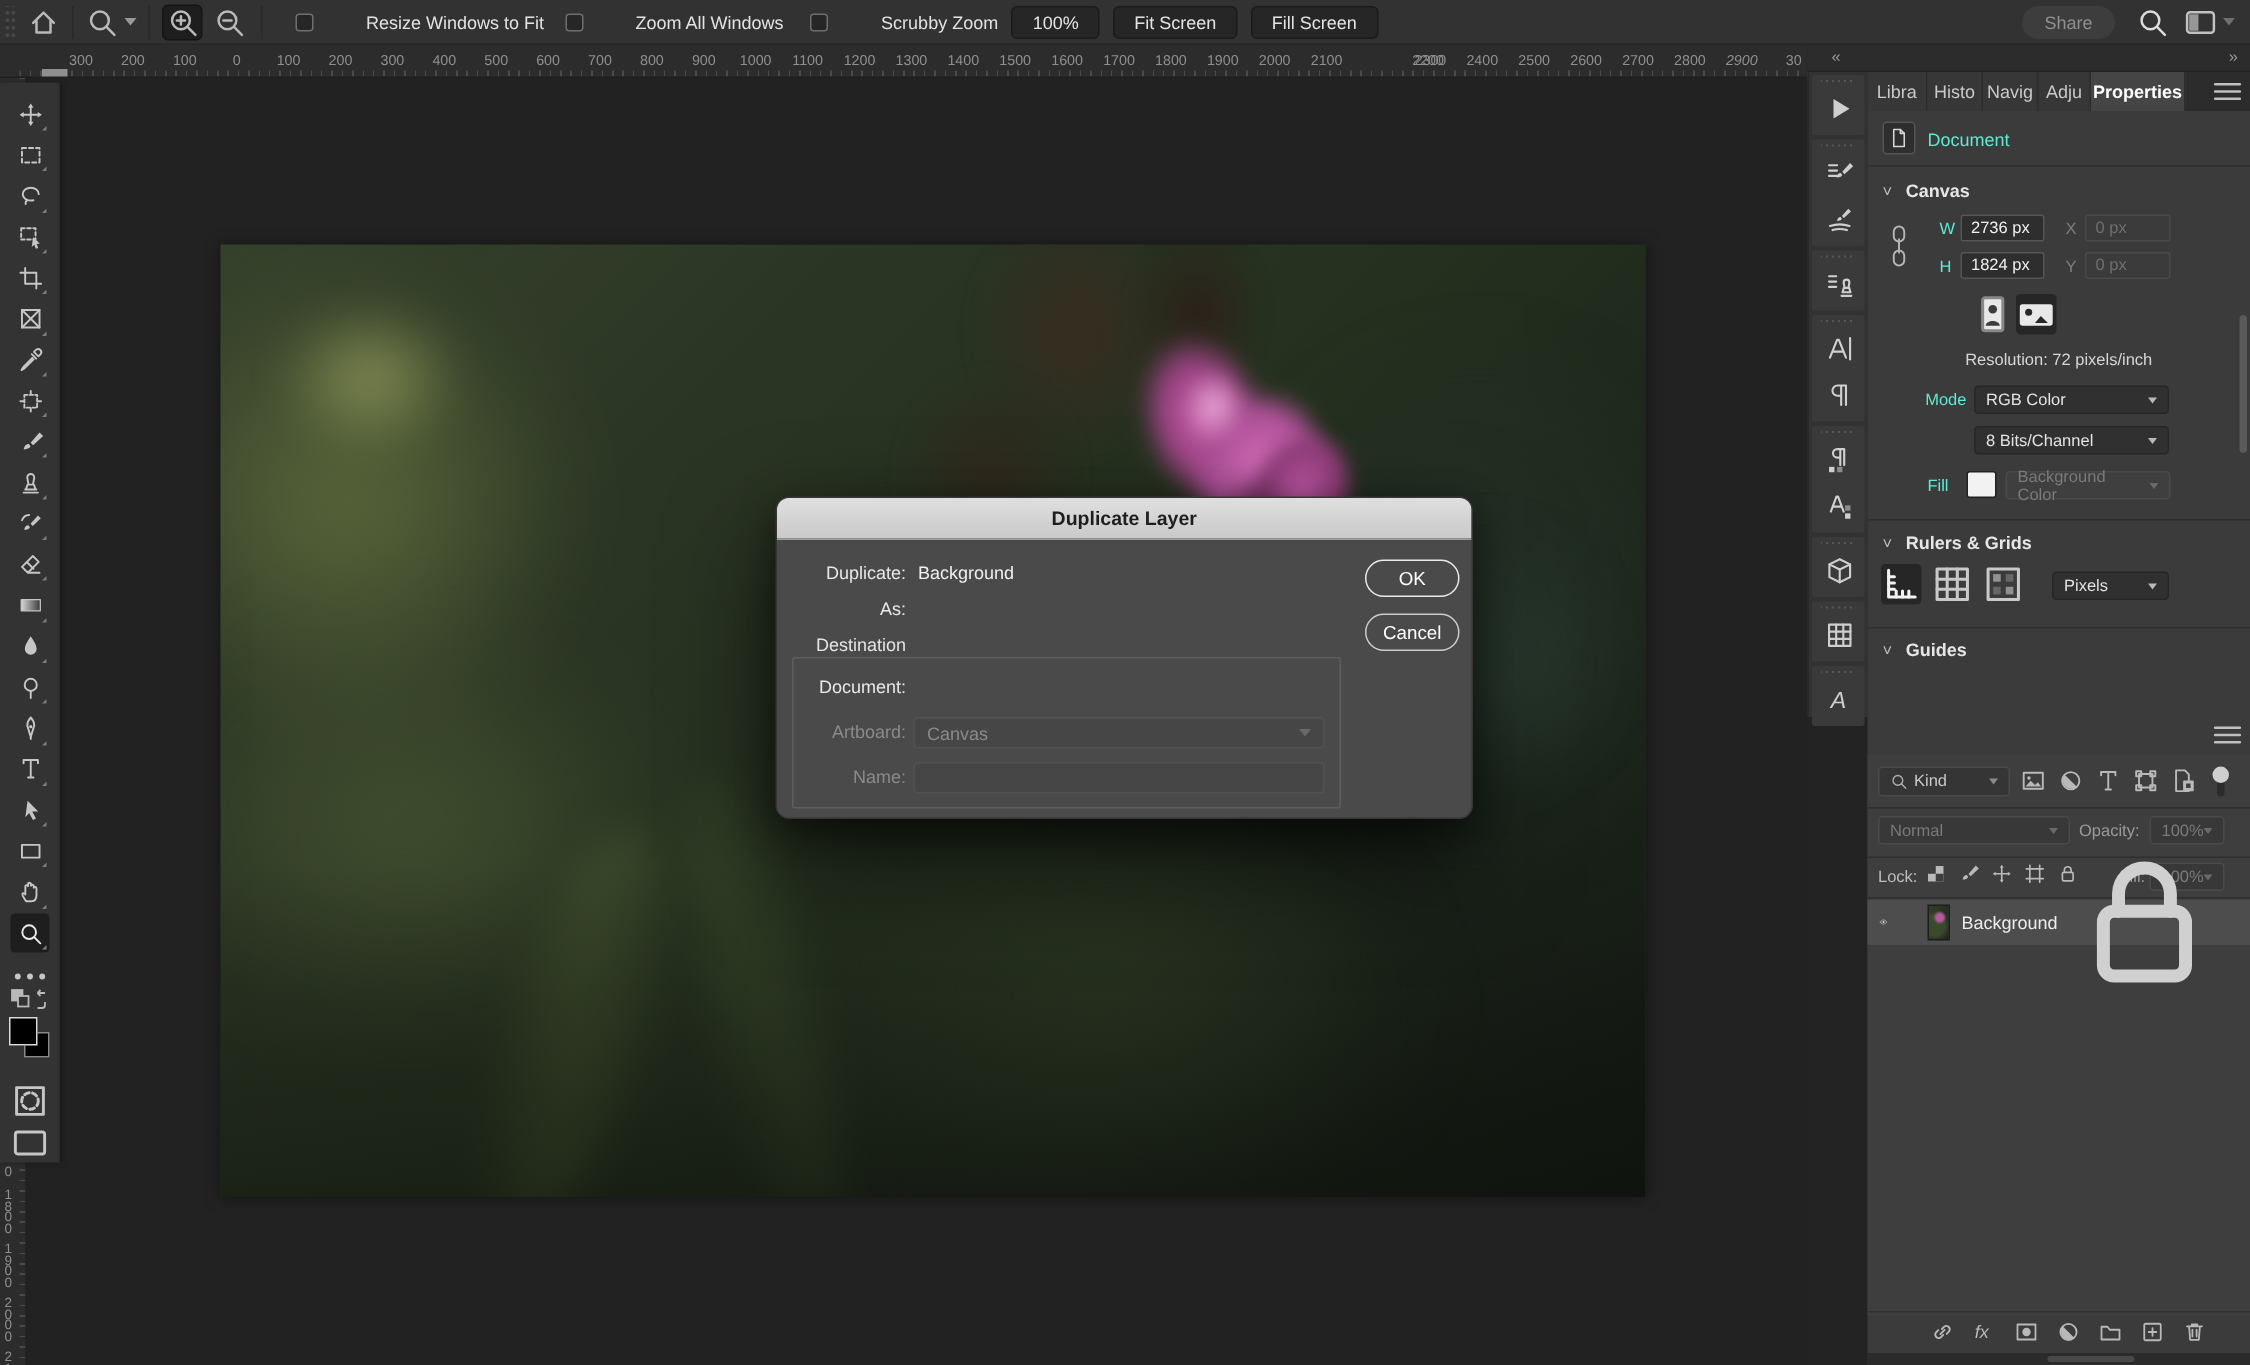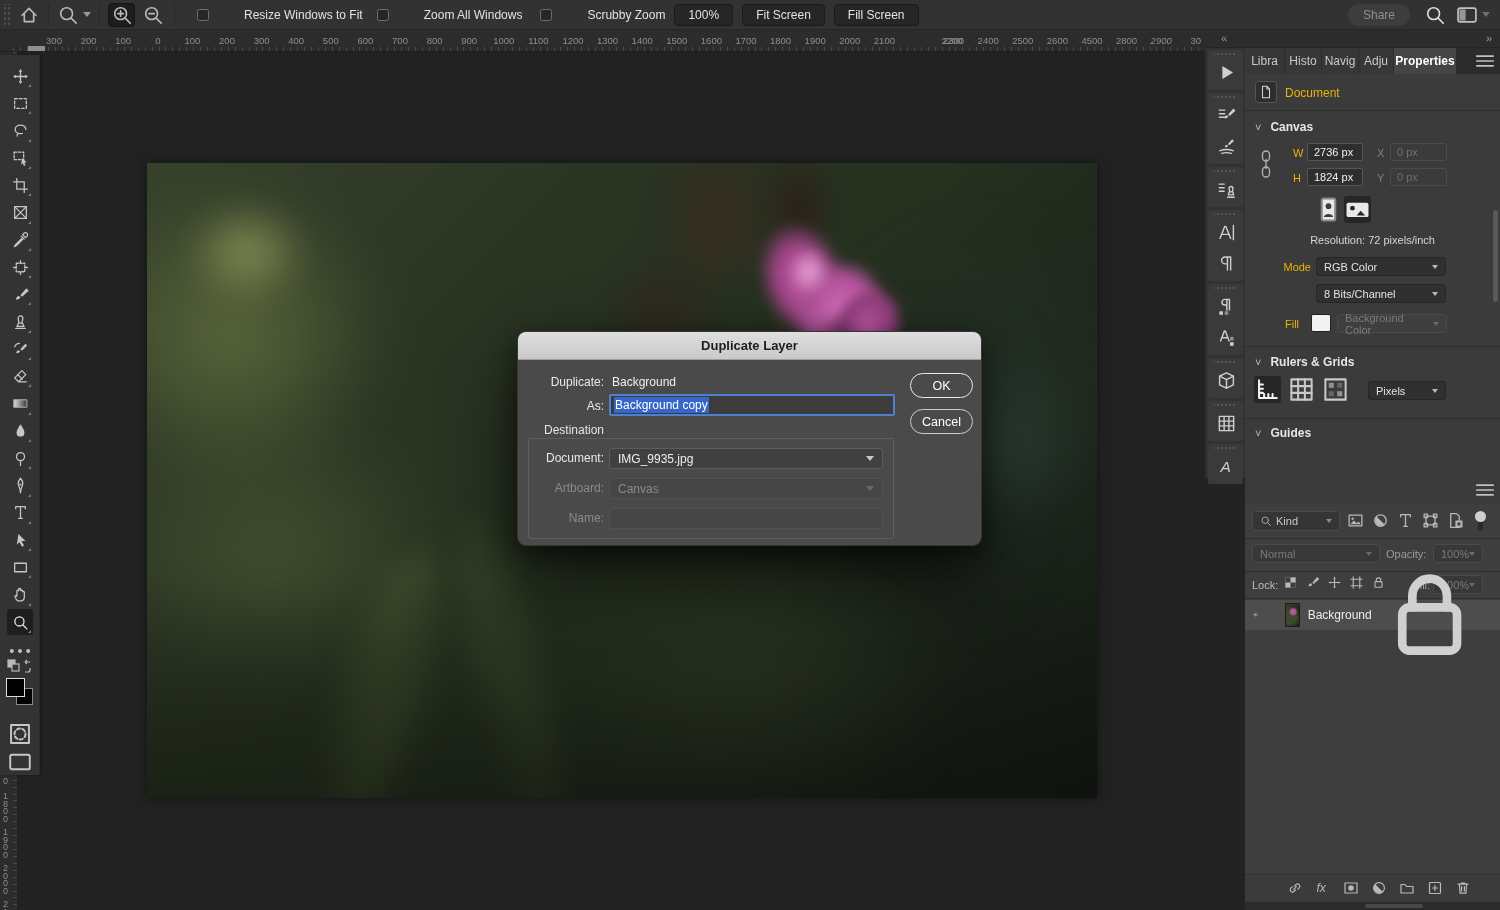--- a/index.html
+++ b/index.html
@@ -57,21 +57,21 @@
   
   .panels{position:absolute;left:1245px;top:48px;width:255px;height:862px;background:#3b3b3b;}
   .tabbar{position:absolute;left:0;width:255px;height:26px;background:#2c2c2c;display:flex;align-items:flex-end;}
   .tab{height:26px;display:flex;align-items:center;justify-content:center;font-size:12px;color:#c9c9c9;background:#373737;border-right:1px solid #2c2c2c;overflow:hidden;white-space:nowrap;}
   .tab.active{background:#454545;color:#ffffff;font-weight:bold;}
   .panel-menu{position:absolute;right:4px;top:0;height:26px;width:22px;display:flex;align-items:center;justify-content:center;color:#c0c0c0;}
   .panel-menu svg{width:14px;height:14px;}
   .divider{position:absolute;left:0;width:255px;height:1px;background:#2e2e2e;}
   .sec-head{position:absolute;font-size:12px;font-weight:bold;color:#e6e6e6;}
   .sec-chev{color:#bdbdbd;font-weight:normal;margin-right:9px;font-size:11px;}
-  .plabel{position:absolute;font-size:11px;color:#eab308;}
+  .plabel{position:absolute;font-size:11px;color:#5eead4;}
   .plabel.dim{color:#7d7d7d;}
   .ps-input{position:absolute;height:18px;background:#2e2e2e;border:1px solid #555555;border-radius:2px;color:#f0f0f0;font-size:11px;display:flex;align-items:center;padding:0 6px;}
   .ps-input.dim{background:transparent;color:#6f6f6f;border-color:#4a4a4a;}
   .ps-dd{position:absolute;height:19px;background:#303030;border:1px solid #262626;border-radius:3px;color:#e2e2e2;font-size:11px;display:flex;align-items:center;padding:0 7px;}
   .ps-dd .dd-chev{margin-left:auto;width:0;height:0;border-left:3.5px solid transparent;border-right:3.5px solid transparent;border-top:4.5px solid #b9b9b9;}
   .ps-dd.dim{background:#3f3f3f;border-color:#4a4a4a;color:#7a7a7a;}
   .ps-dd.dim .dd-chev{border-top-color:#6a6a6a;}
   .sq-btn{position:absolute;width:27px;height:27px;border-radius:3px;display:flex;align-items:center;justify-content:center;color:#c9c9c9;}
   .sq-btn.selected{background:#262626;color:#f2f2f2;}
   .sq-btn svg{width:17px;height:17px;}
@@ -223,21 +223,21 @@
         <span class="rlabel" style="left: 746px;">1700</span>
         <span class="rlabel" style="left: 780.6px;">1800</span>
         <span class="rlabel" style="left: 815.2px;">1900</span>
         <span class="rlabel" style="left: 849.8px;">2000</span>
         <span class="rlabel" style="left: 884.4px;">2100</span>
         <span class="rlabel" style="left: 952px; margin-top: 37px;">2200</span>
         <span class="rlabel" style="left: 953.6px; margin-top: 45px;">2300</span>
         <span class="rlabel" style="left: 988.2px;">2400</span>
         <span class="rlabel" style="left: 1022.8px;">2500</span>
         <span class="rlabel" style="left: 1057.4px;">2600</span>
-        <span class="rlabel" style="left: 1092px;">4500</span>
+        <span class="rlabel" style="left: 1092px;">2700</span>
         <span class="rlabel" style="left: 1126.6px;">2800</span>
         <span class="rlabel" style="left: 1161.2px; font-style: italic;">2900</span>
         <span class="rlabel" style="left: 1195.8px;">30</span>
       </div>
     </div>
   <div class="ruler-corner"></div>
   <div class="v-ruler">
       <div id="vruler-labels">
         <span class="rlabel" style="top: 726px;">0</span>
         <span class="rlabel" style="top: 741px;">1
@@ -1075,34 +1075,27 @@
     <div style="position:absolute;left:0;top:854px;width:255px;height:8px;background:#2b2b2b">
       <div class="scroll-thumb" style="left:120px;top:2px;width:58px;height:4px;background:#484848"></div>
     </div>
   </div>
 
   <div class="dialog">
     <div class="dialog-title">Duplicate Layer</div>
     <div class="dlabel" style="left:0;top:43px;width:86px">Duplicate:</div>
     <div class="dvalue" style="left:94px;top:43px">Background</div>
     <div class="dlabel" style="left:0;top:67px;width:86px">As:</div>
-    <div class="as-input">
-        <span class="sel">Background copy</span>
-      </div>
     <div class="dlg-btn" style="top:41px">OK</div>
     <div class="dlg-btn secondary" style="top:77px">Cancel</div>
 
     <div class="fieldset"></div>
     <div class="fieldset-legend">Destination</div>
 
     <div class="dlabel" style="left:0;top:119px;width:86px">Document:</div>
-    <div class="dlg-dd" style="top:116px">
-        <span>IMG_9935.jpg</span>
-        <span class="dd-chev"></span>
-      </div>
 
     <div class="dlabel dim" style="left:0;top:149px;width:86px">Artboard:</div>
     <div class="dlg-dd dim" style="top:146px">
         <span>Canvas</span>
         <span class="dd-chev"></span>
       </div>
 
     <div class="dlabel dim" style="left:0;top:179px;width:86px">Name:</div>
     <div class="dlg-dd dim" style="top:176px">
         <span></span>

